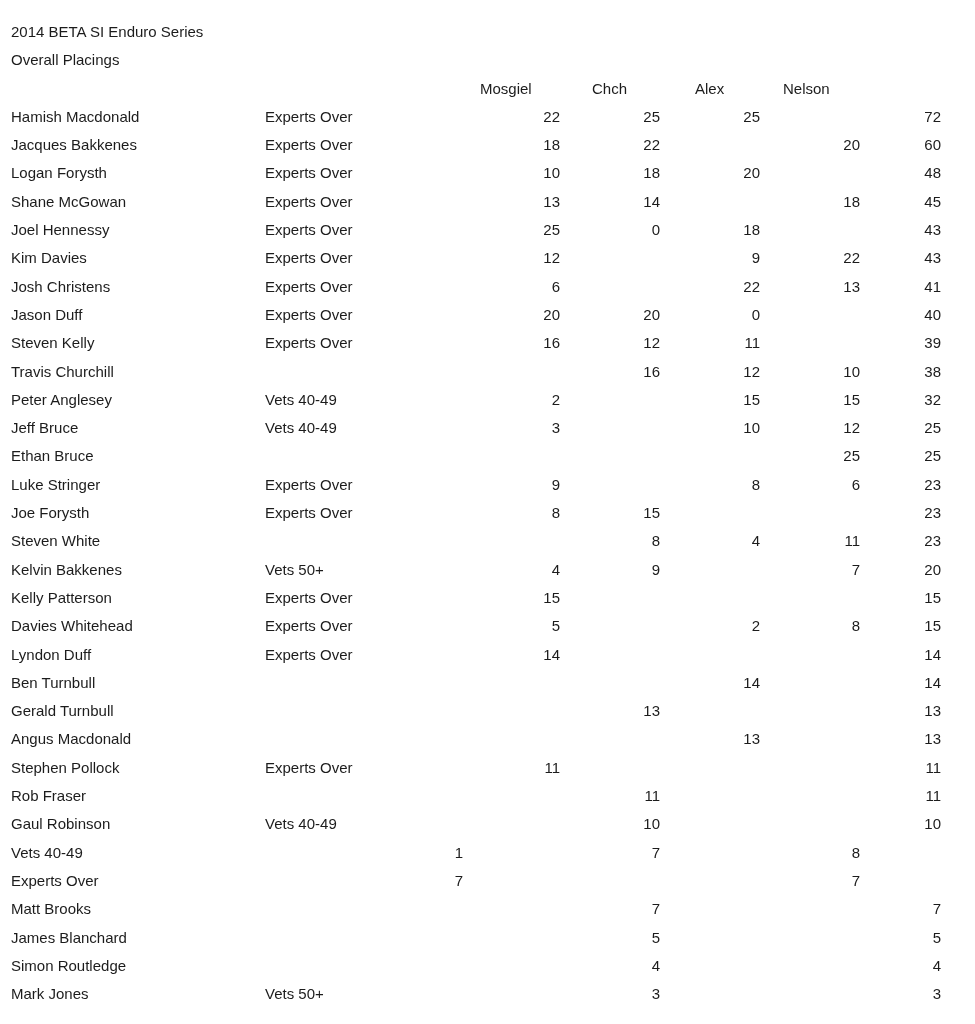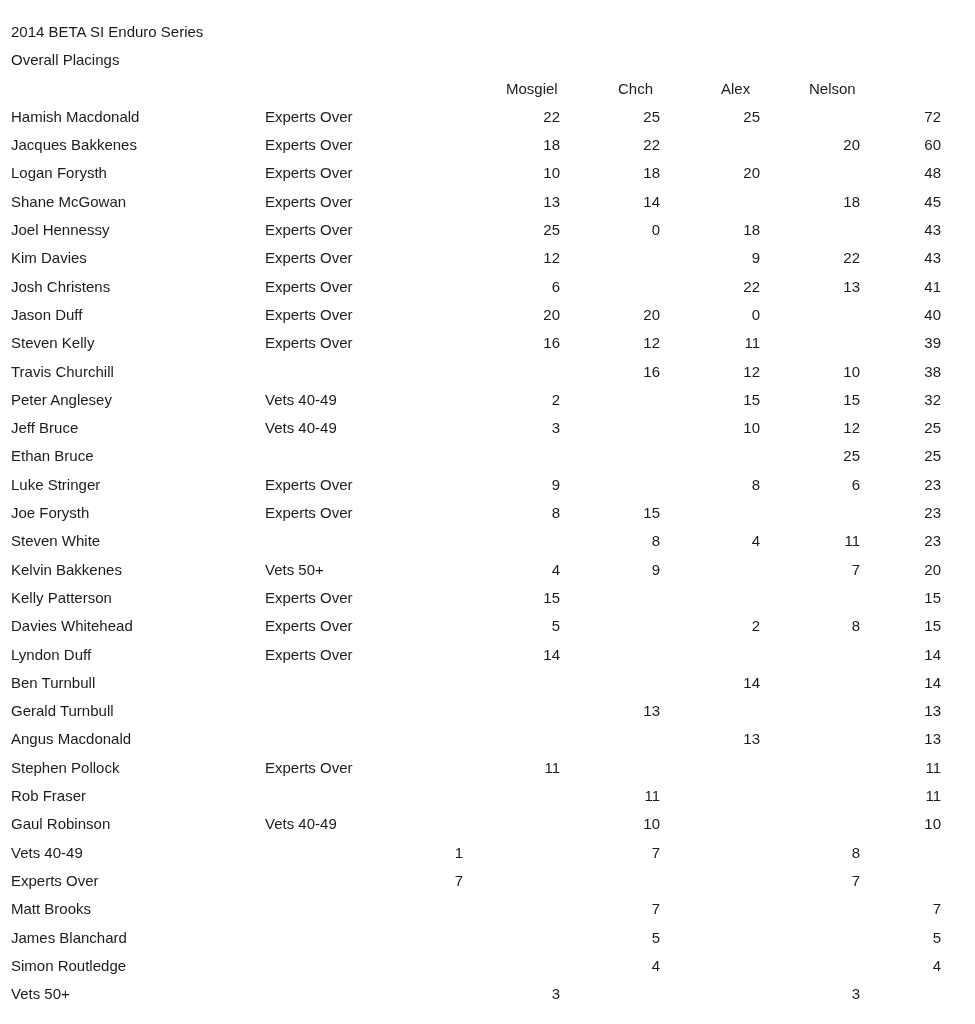--- a/index.html
+++ b/index.html
@@ -33,21 +33,21 @@
     line-height: 28.3px;
   }
   .cell {
     overflow: hidden;
     white-space: nowrap;
   }
   .cell.num {
     text-align: right;
     padding-right: 17px;
   }
-  .hdr { text-align: left; margin-left: 26px; }
+  .hdr { text-align: left; }
   .hdr-mosgiel { padding-left: 0; }
   .hdr-chch    { padding-left: 15px; }
   .hdr-alex    { padding-left: 18px; }
   .hdr-nelson  { padding-left: 6px; }
 </style>
 </head>
 <body>
 
 <div class="sheet">
 
@@ -336,20 +336,21 @@
       <div class="row">
         <div class="cell">Simon Routledge</div>
         <div class="cell"></div>
         <div class="cell num"></div>
         <div class="cell num">4</div>
         <div class="cell num"></div>
         <div class="cell num"></div>
         <div class="cell num">4</div>
       </div>
       <div class="row">
+        <div class="cell">Mark Jones</div>
         <div class="cell">Vets 50+</div>
         <div class="cell num"></div>
         <div class="cell num">3</div>
         <div class="cell num"></div>
         <div class="cell num"></div>
         <div class="cell num">3</div>
       </div>
     </div>
 
 </div>

